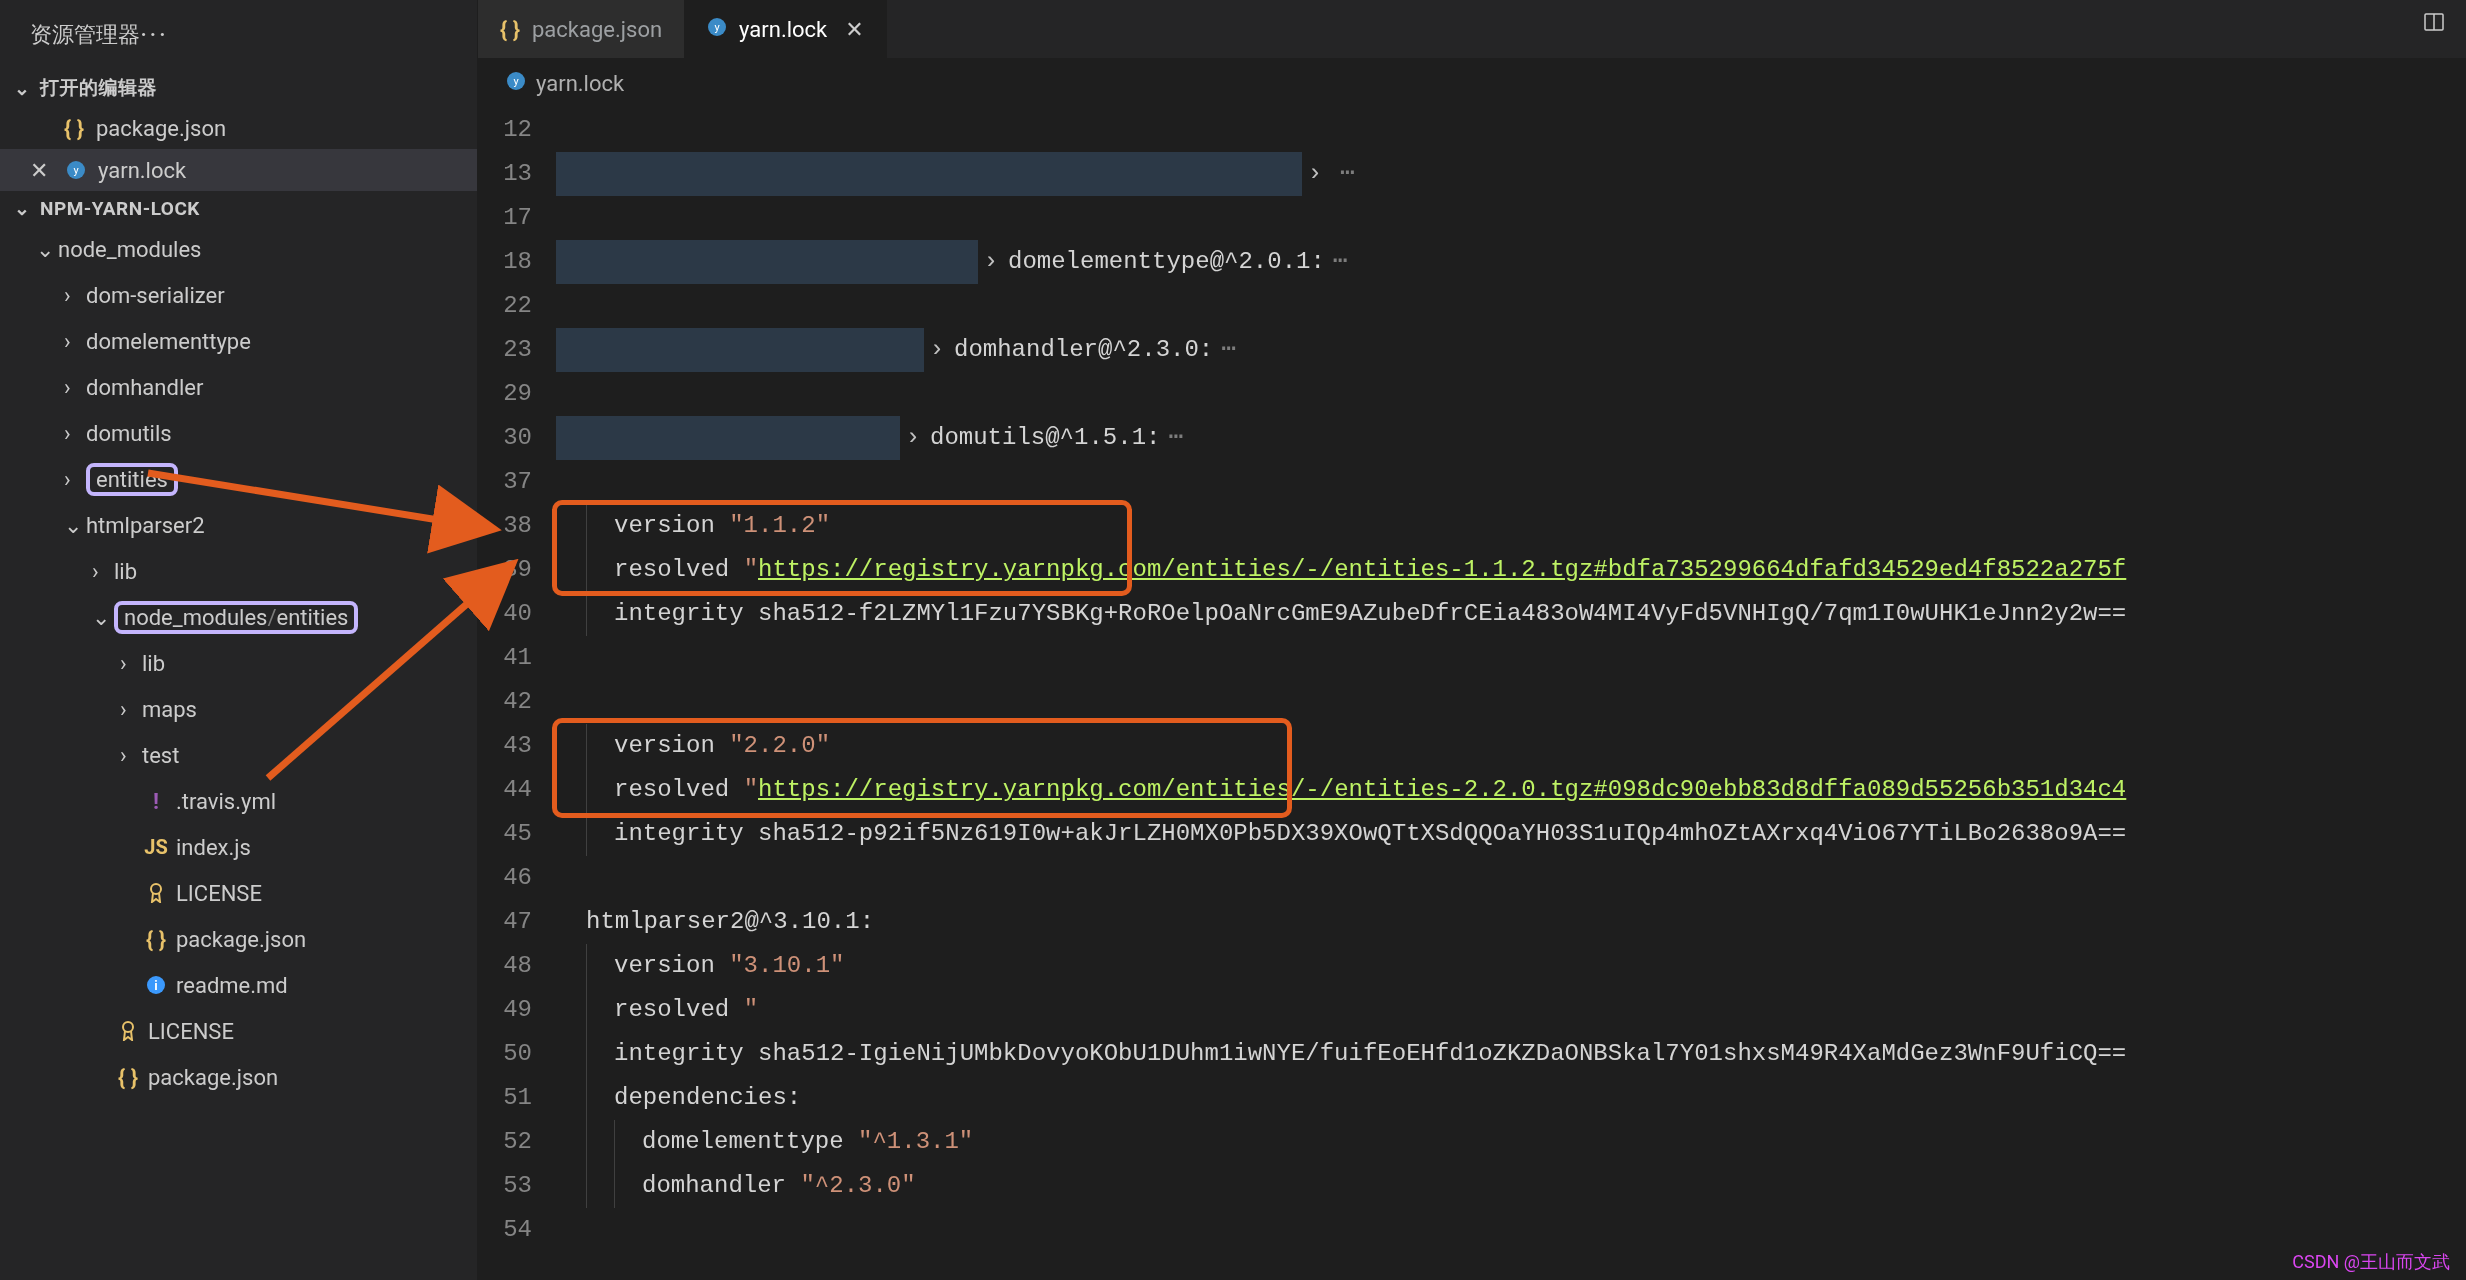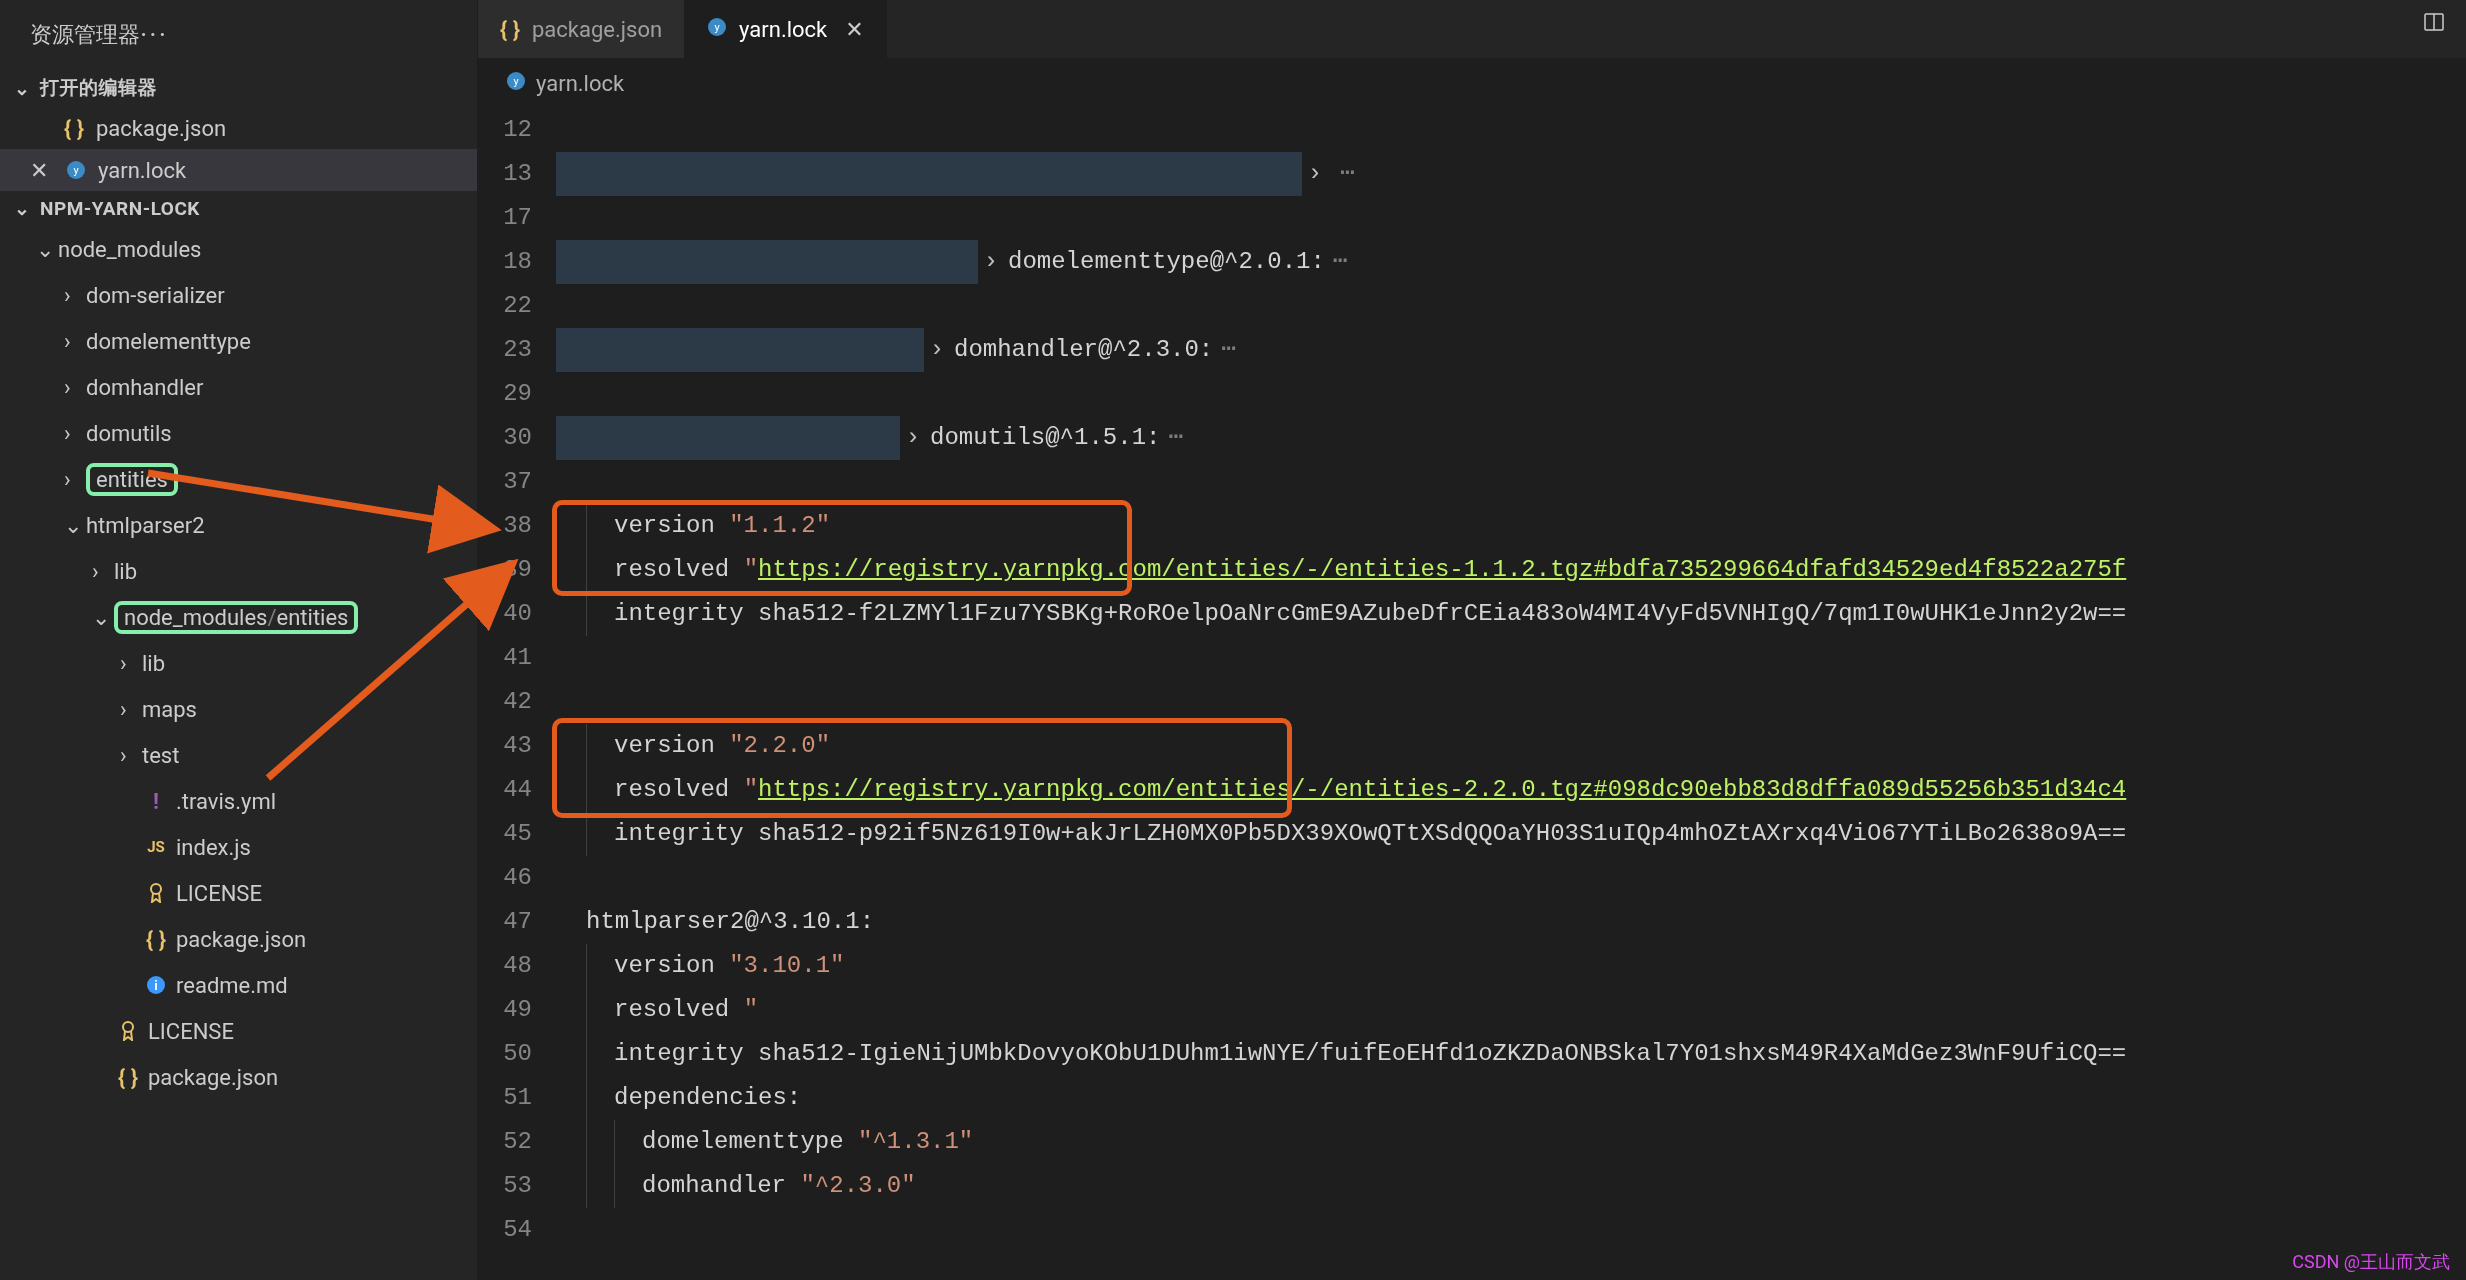--- a/index.html
+++ b/index.html
@@ -62,26 +62,26 @@
       white-space: nowrap;
     }
     .tree-item .chev { width: 22px; display: inline-block; color: #cccccc; }
     .indent-1 { padding-left: 36px; }
     .indent-2 { padding-left: 64px; }
     .indent-3 { padding-left: 92px; }
     .indent-4 { padding-left: 120px; }
     .file-icon { display:inline-flex; width: 28px; margin-right: 6px; align-items:center; justify-content:center;}
     .json-icon { color: #e8c26a; font-weight: bold; }
     .yarn-icon { color: #4f9fd8; }
-    .js-icon { color: #e8c26a; font-weight: bold; font-size:15px;}
+    .js-icon { color: #e8c26a; font-weight: bold; font-size:20px;}
     .lic-icon { color: #e8c26a; }
     .readme-icon { color: #3b99fc; font-weight:bold;}
     .travis-icon { color: #9c5bb5; font-weight:bold;}
     .callout {
-      border: 4px solid #86efac;
+      border: 4px solid #c4b5fd;
       border-radius: 8px;
       padding: 0px 6px;
       display: inline-flex;
       align-items:center;
     }
     .editor-area { flex: 1; display:flex; flex-direction: column; background: #1e1e1e; position:relative; }
     .tabs-row { display:flex; height: 58px; background: #252526; align-items:stretch; }
     .tab {
       display: inline-flex; align-items:center; padding: 0 22px;
       color: #9da0a3; background: #2d2d2d; font-size: 22px;

